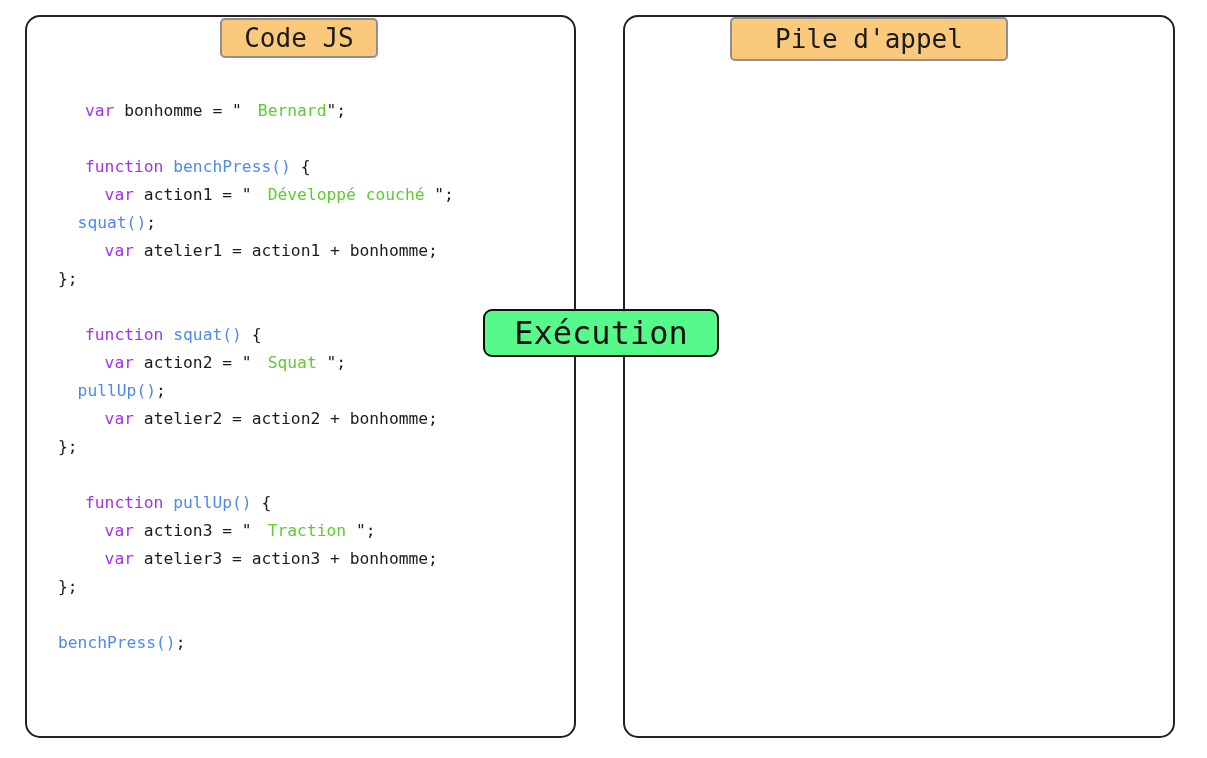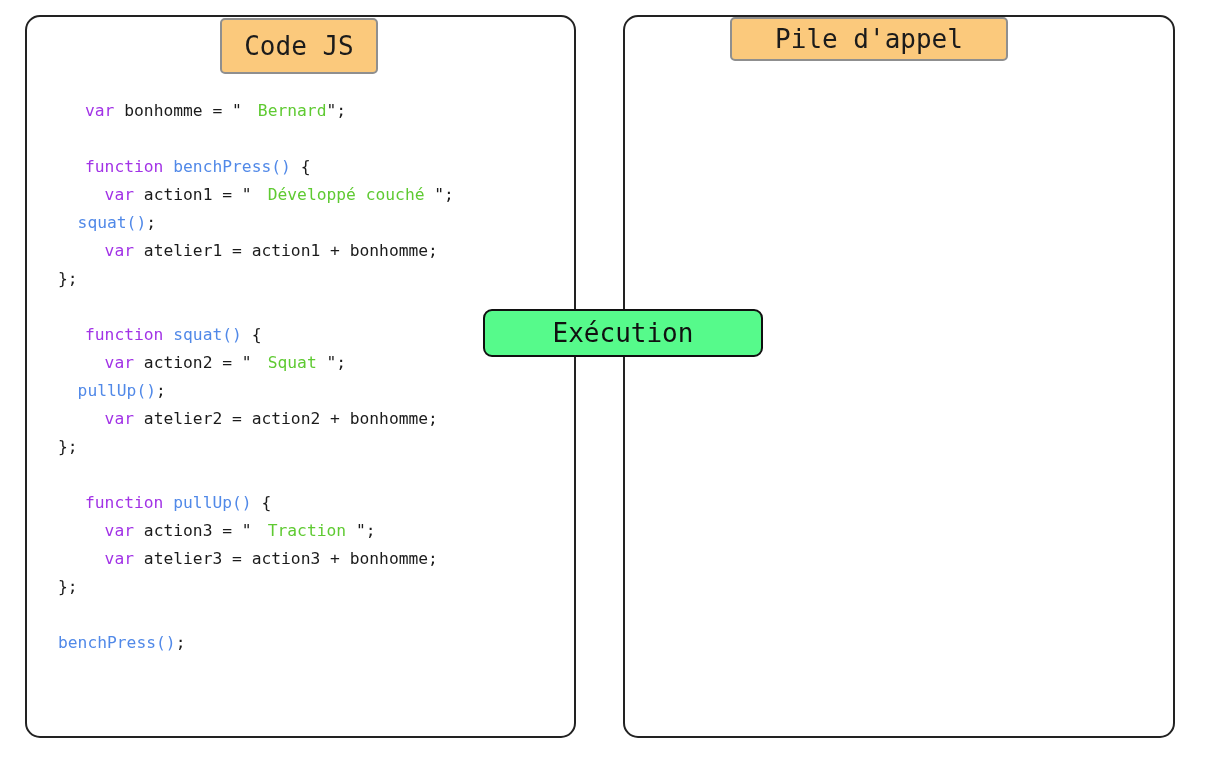--- a/index.html
+++ b/index.html
@@ -30,36 +30,36 @@
     align-items: center;
     justify-content: center;
     background: var(--label-bg, #fbc97c);
     border: 2px solid var(--label-border, #8f8f8f);
     border-radius: 5px;
     font-size: 26px;
     color: var(--plain, #1b1b1b);
     z-index: 2;
     white-space: pre;
   }
-  .label-code  { left: 220px; top: 18px; width: 158px; height: 56px; }
+  .label-code  { left: 220px; top: 18px; width: 158px; height: 40px; }
   .label-stack { left: 730px; top: 17px; width: 278px; height: 44px; }
 
   .exec-button {
     position: absolute;
     left: 483px;
     top: 309px;
-    width: 280px;
+    width: 236px;
     height: 48px;
     display: flex;
     align-items: center;
     justify-content: center;
     background: var(--exec-bg, #56fa8b);
     border: 2px solid var(--exec-border, #101010);
     border-radius: 9px;
-    font-size: 26px;
+    font-size: 32px;
     color: #101010;
     z-index: 3;
     cursor: pointer;
     white-space: pre;
   }
 
   .code {
     position: absolute;
     left: 58px;
     top: 97px;

